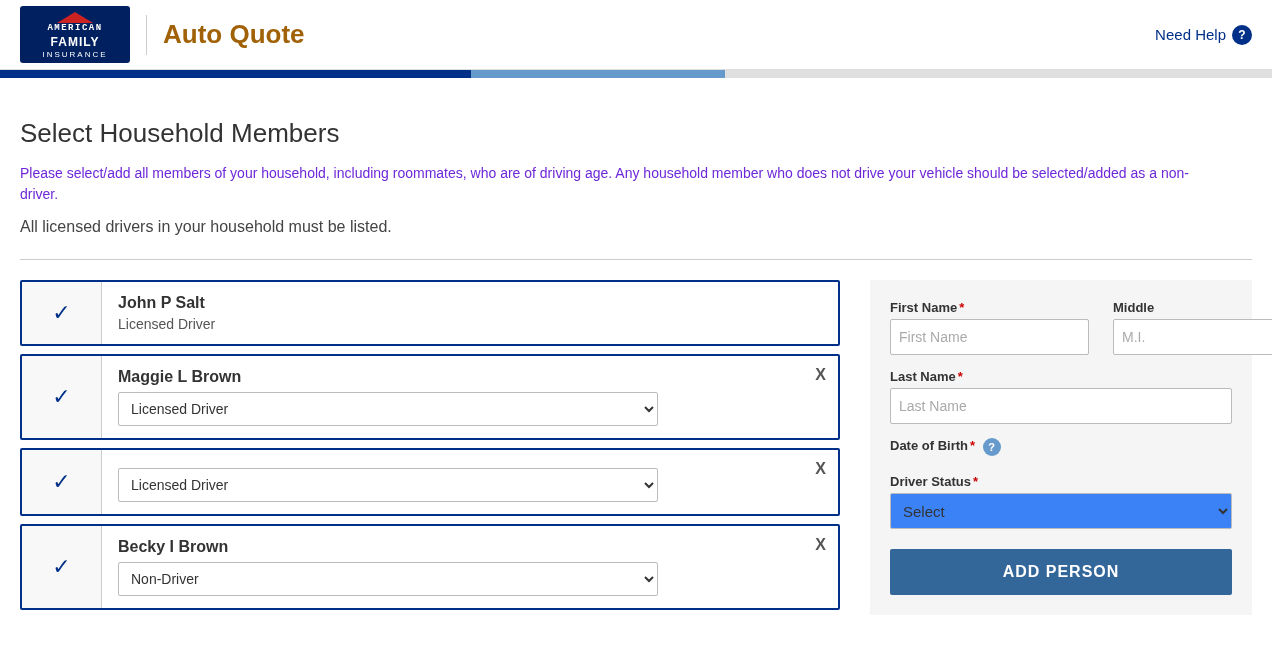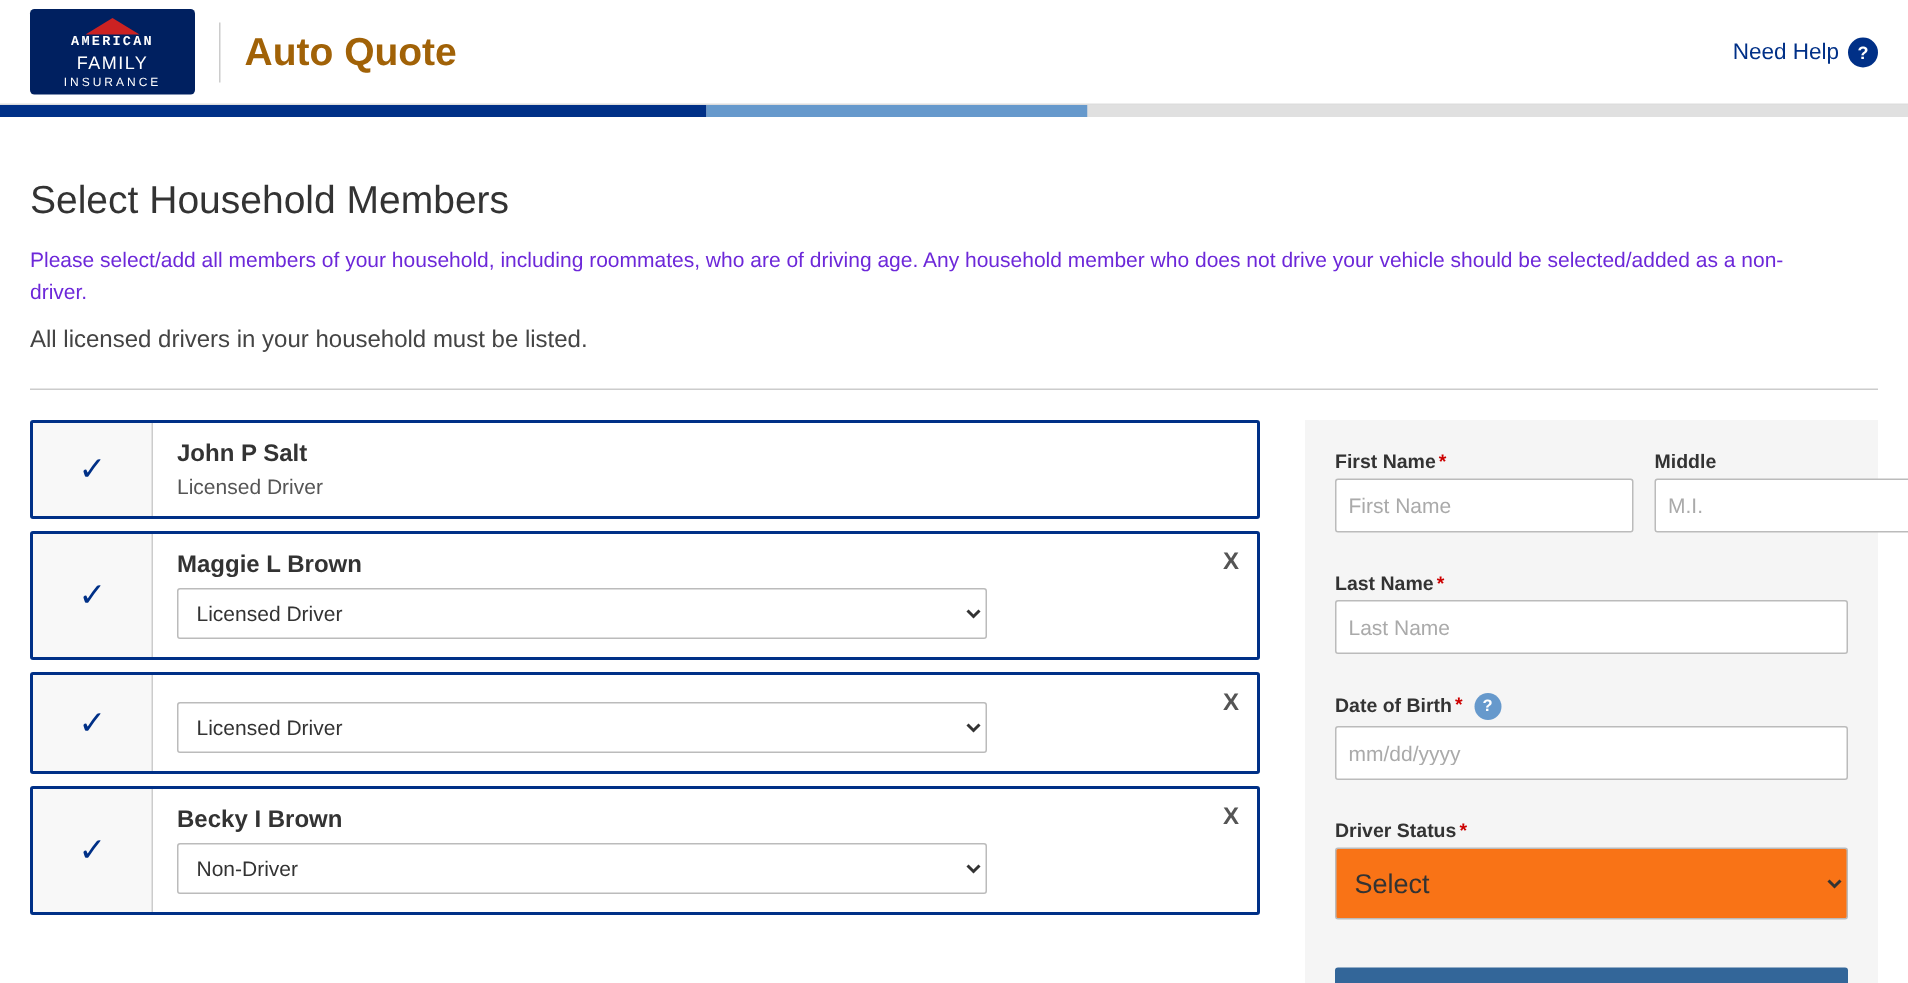--- a/index.html
+++ b/index.html
@@ -192,22 +192,22 @@
 
     
     .add-person-form {
       flex: 1;
       background: #f5f5f5;
       padding: 20px;
       min-width: 350px;
     }
     .form-row {
       display: flex;
-      gap: 14px;
-      margin-bottom: 26px;
+      gap: 24px;
+      margin-bottom: 14px;
     }
     .form-group {
       display: flex;
       flex-direction: column;
       flex: 1;
     }
     .form-group.small {
       flex: 0 0 100px;
     }
     .form-label {
@@ -226,27 +226,27 @@
       border-radius: 2px;
       padding: 4px 8px;
       font-size: 14px;
       color: #333;
       background: #fff;
     }
     .form-input::placeholder {
       color: #aaa;
     }
     .form-select {
-      height: 48px;
+      height: 36px;
       border: 1px solid #bbb;
       border-radius: 2px;
       padding: 4px 8px;
-      font-size: 18px;
-      color: #333;
-      background: #f97316;
+      font-size: 15px;
+      color: #333;
+      background: #3b82f6;
       appearance: auto;
     }
     .date-hint-icon {
       display: inline-flex;
       align-items: center;
       justify-content: center;
       width: 18px;
       height: 18px;
       border-radius: 50%;
       background: #6699cc;
@@ -299,21 +299,21 @@
       font-weight: bold;
       font-size: 9px;
       letter-spacing: 1.5px;
       line-height: 1.3;
       text-transform: uppercase;
       text-align: center;
       font-family: Liberation Mono, monospace;
     }
     .amfam-text-main {
       color: #fff;
-      font-weight: normal;
+      font-weight: bold;
       font-size: 12px;
       letter-spacing: 1px;
       text-transform: uppercase;
       text-align: center;
       line-height: 1.2;
     }
     .amfam-insurance {
       color: #fff;
       font-size: 8px;
       letter-spacing: 2px;
@@ -428,21 +428,20 @@
           <input type="text" class="form-input" placeholder="Last Name" style="">
         </div>
       </div>
 
       <div class="form-row">
         <div class="form-group">
           <label class="form-label">
             <span>Date of Birth</span><span class="required-star">*</span>
             <span class="date-hint-icon">?</span>
           </label>
-          <input type="text" class="form-input" placeholder="mm/dd/yyyy" style="">
         </div>
       </div>
 
       <div class="form-row">
         <div class="form-group">
           <label class="form-label">
             <span>Driver Status</span><span class="required-star">*</span>
           </label>
           <select class="form-select" id="driver-status-select">
           <option value="">Select</option><option value="Licensed Driver">Licensed Driver</option><option value="Non-Driver">Non-Driver</option><option value="Permit Driver">Permit Driver</option><option value="Excluded Driver">Excluded Driver</option></select>

